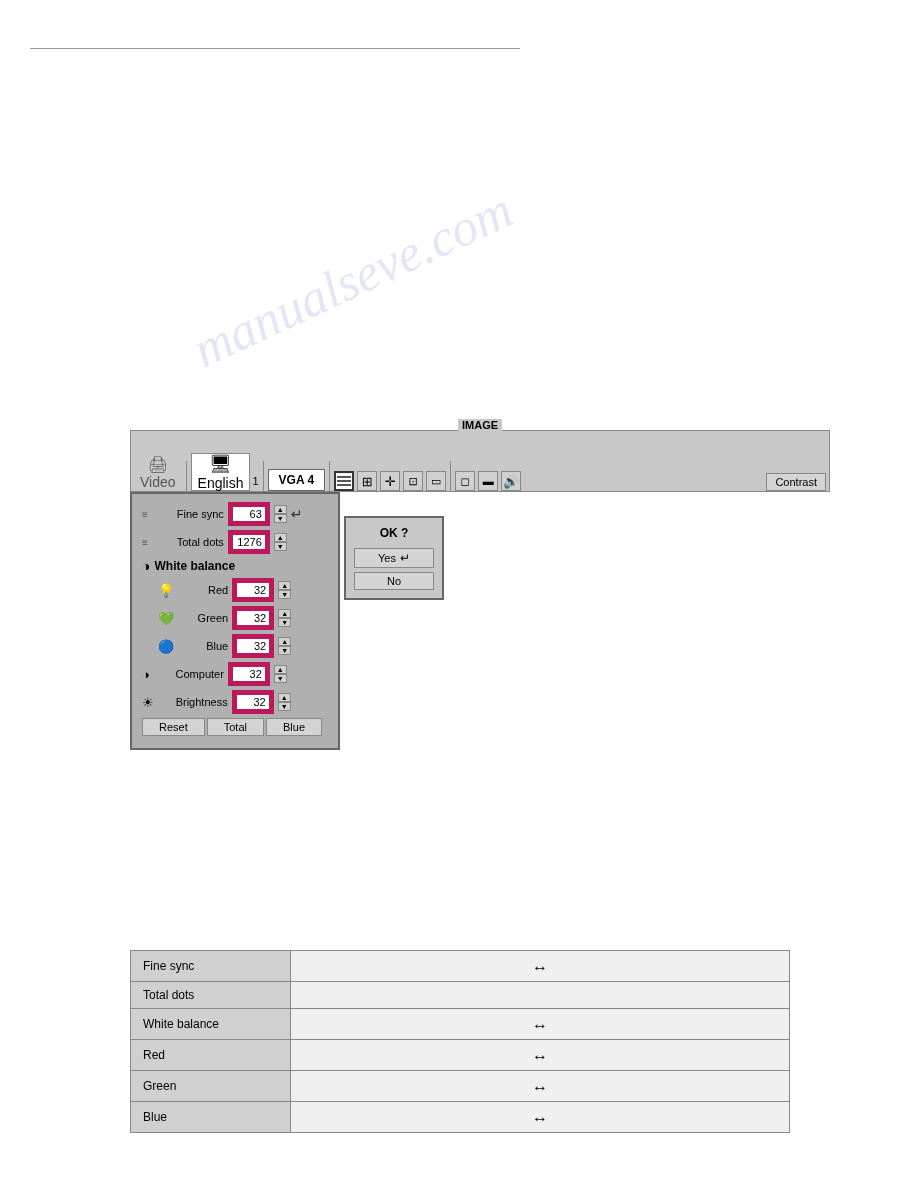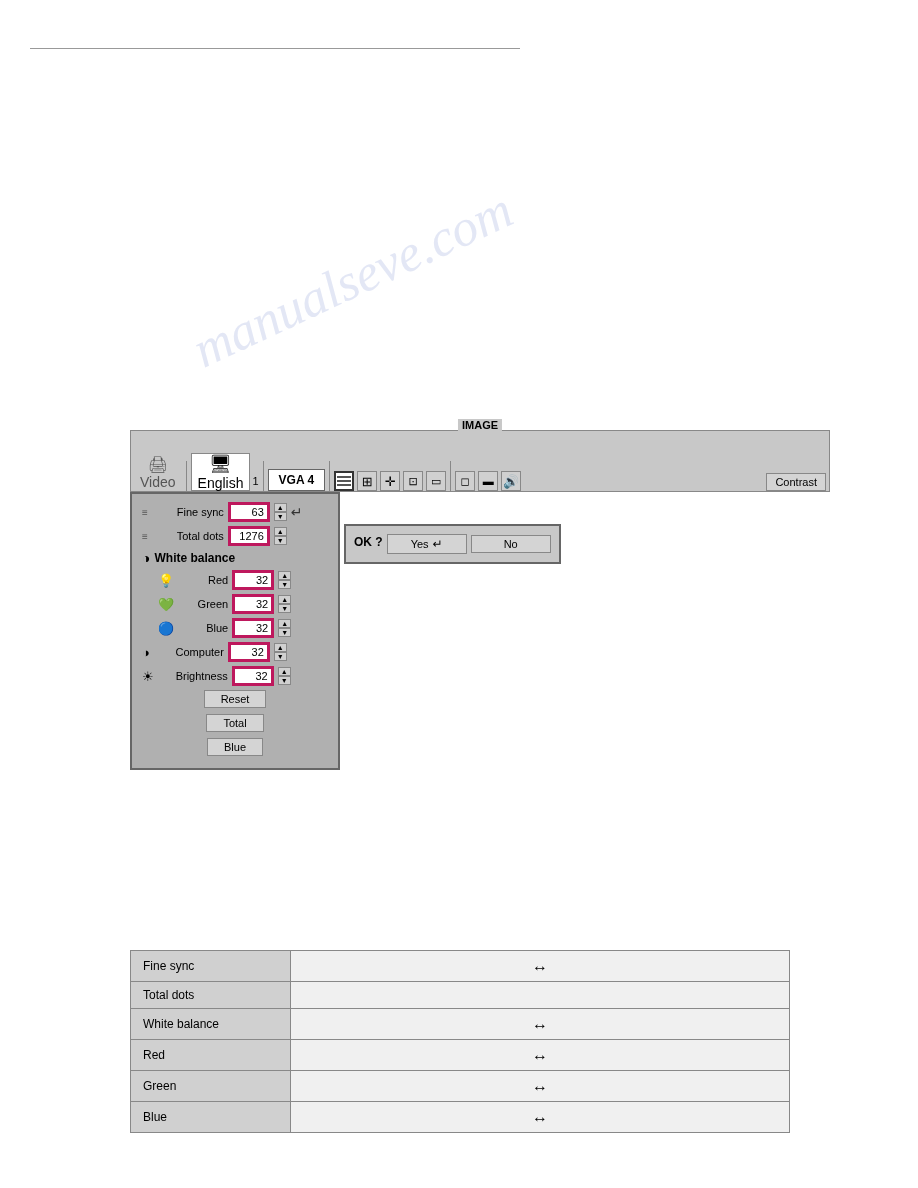--- a/index.html
+++ b/index.html
@@ -117,21 +117,21 @@
     }
 
     .panel-label {
       font-size: 11px;
       min-width: 70px;
       text-align: right;
     }
 
     .panel-value {
       background: #fff;
-      border: 3px solid #be185d;
+      border: 5px solid #be185d;
       width: 42px;
       text-align: right;
       padding: 1px 3px;
       font-size: 11px;
     }
 
     .spin-btn {
       display: flex;
       flex-direction: column;
       cursor: pointer;
@@ -176,36 +176,37 @@
       padding: 2px 16px;
       font-size: 11px;
       cursor: pointer;
       margin-bottom: 4px;
       display: block;
       text-align: center;
     }
 
     .panel-buttons {
       display: flex;
-      flex-direction: column;
+      flex-direction: row;
       align-items: center;
       margin-top: 4px;
       gap: 2px;
     }
 
     
     .ok-dialog {
       background: #c8c8c8;
       border: 2px solid #666;
       padding: 8px;
       min-width: 90px;
       display: flex;
+      flex-direction: column;
       align-items: center;
       gap: 4px;
-      margin-top: 32px;
+      margin-top: 24px;
     }
 
     .ok-title {
       font-size: 12px;
       font-weight: bold;
       margin-bottom: 4px;
     }
 
     .ok-btn {
       background: #d4d4d4;

